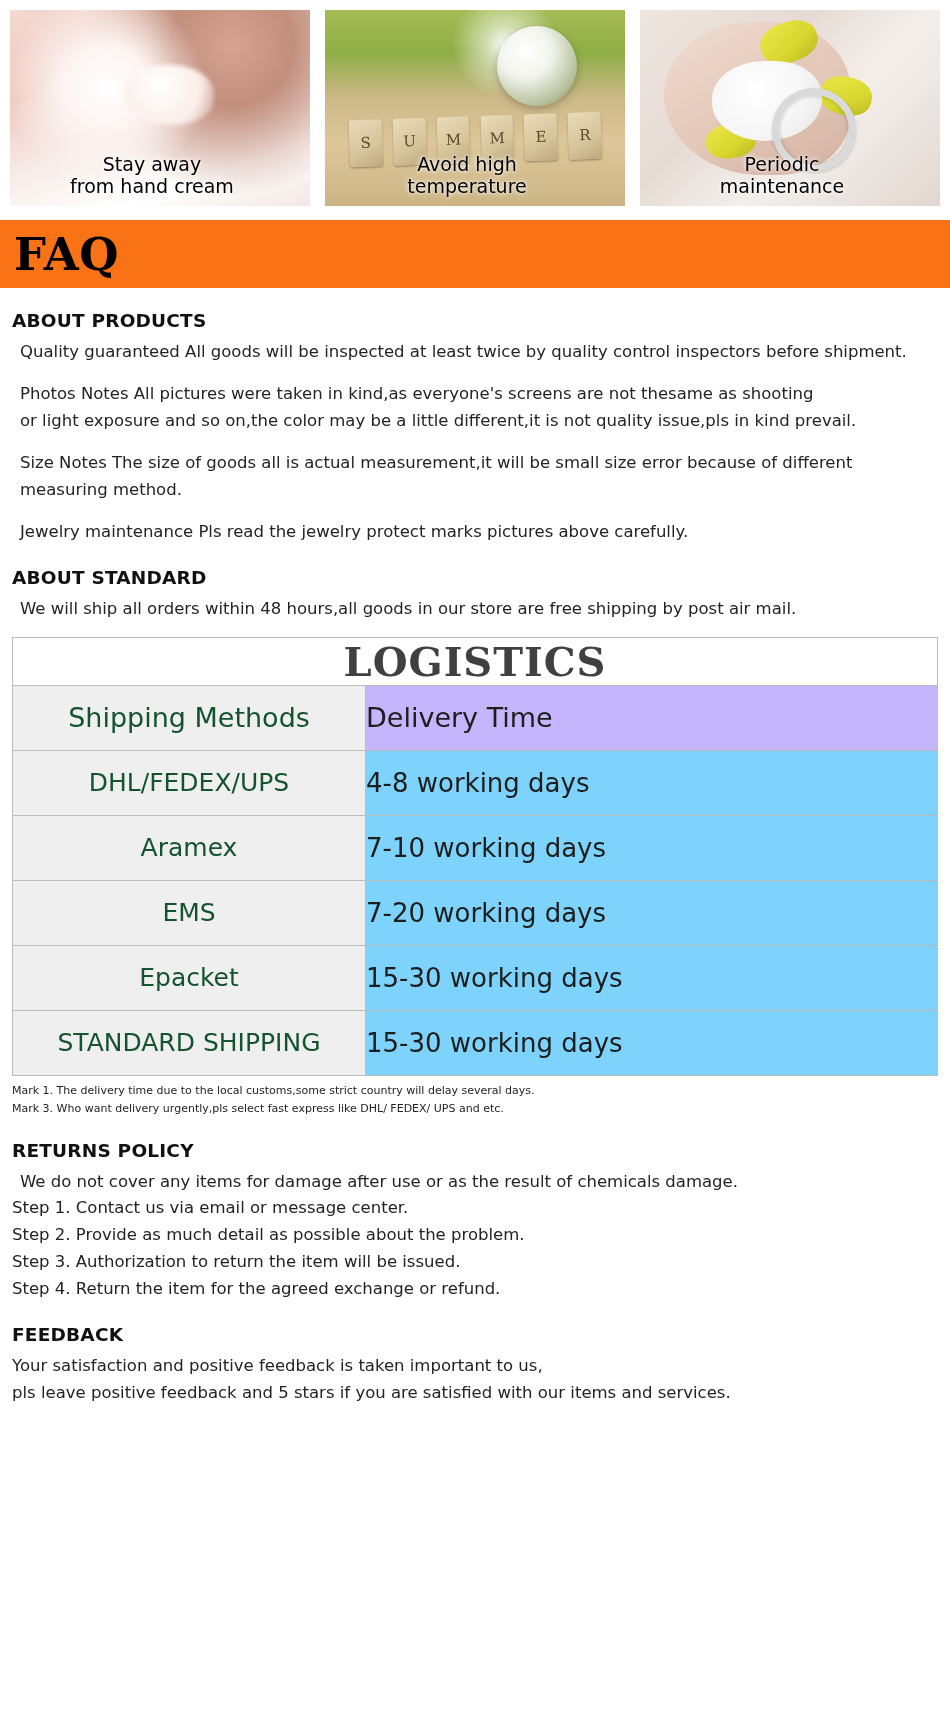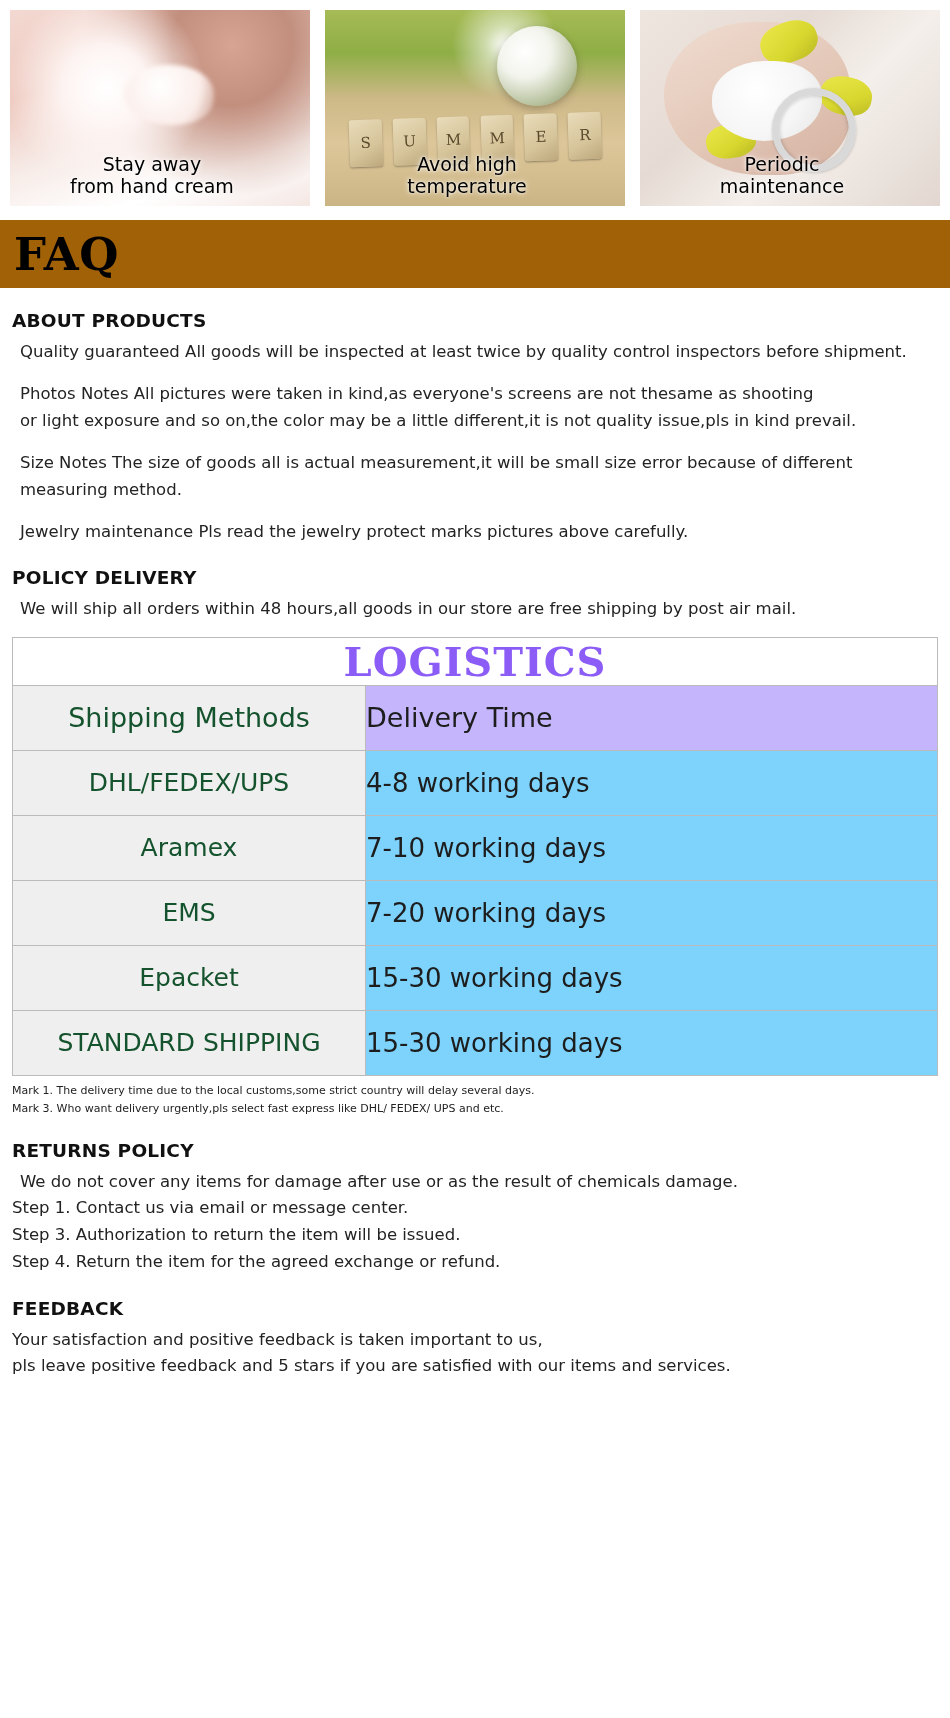--- a/index.html
+++ b/index.html
@@ -142,21 +142,21 @@
     font-size: 19px;
     line-height: 1.15;
     color: #000000;
     text-shadow: 0 0 6px rgba(255,255,255,0.95), 0 0 3px rgba(255,255,255,0.95);
     font-family: "DejaVu Sans", sans-serif;
   }
 
   
   .faq-banner {
     margin-top: 14px;
-    background: #a16207;
+    background: #f97316;
     height: 68px;
     display: flex;
     align-items: center;
     padding-left: 14px;
     box-sizing: border-box;
   }
   .faq-banner h1 {
     margin: 0;
     font-family: "DejaVu Serif", serif;
     font-weight: bold;
@@ -196,21 +196,21 @@
   }
   .logi-title-cell {
     text-align: center;
     padding: 10px 0 12px 0;
     border-bottom: 1px solid #bbbbbb;
   }
   .logi-title-cell span {
     font-family: "DejaVu Serif", serif;
     font-weight: bold;
     font-size: 40px;
-    color: #8b5cf6;
+    color: #404040;
     letter-spacing: 1px;
   }
   .logi-table td {
     border: 1px solid #bbbbbb;
     padding: 0;
   }
   .cell-method {
     width: 352px;
     background: #efefef;
     text-align: center;
@@ -309,21 +309,21 @@
   <p class="para">
     <span class="para-line">Photos Notes All pictures were taken in kind,as everyone's screens are not thesame as shooting</span>
     <span class="para-line">or light exposure and so on,the color may be a little different,it is not quality issue,pls in kind prevail.</span>
   </p>
   <p class="para">
     <span class="para-line">Size Notes The size of goods all is actual measurement,it will be small size error because of different</span>
     <span class="para-line">measuring method.</span>
   </p>
   <p class="para">Jewelry maintenance Pls read the jewelry protect marks pictures above carefully.</p>
 
-  <div class="sec-title">POLICY DELIVERY</div>
+  <div class="sec-title">ABOUT STANDARD</div>
   <p class="para tight">We will ship all orders within 48 hours,all goods in our store are free shipping by post air mail.</p>
 
   <table class="logi-table">
     <tbody>
       <tr>
         <td class="logi-title-cell" colspan="2">
           <span>LOGISTICS</span>
         </td>
       </tr>
       <tr>
@@ -354,20 +354,21 @@
   </table>
 
   <div class="mark-line">Mark 1. The delivery time due to the local customs,some strict country will delay several days.</div>
   <div class="mark-line">Mark 3. Who want delivery urgently,pls select fast express like DHL/ FEDEX/ UPS and etc.</div>
 
   <div class="sec-title">RETURNS POLICY</div>
   <p class="para tight">We do not cover any items for damage after use or as the result of chemicals damage.</p>
 
   <div>
     <span class="step-line">Step 1. Contact us via email or message center.</span>
+    <span class="step-line">Step 2. Provide as much detail as possible about the problem.</span>
     <span class="step-line">Step 3. Authorization to return the item will be issued.</span>
     <span class="step-line">Step 4. Return the item for the agreed exchange or refund.</span>
   </div>
 
   <div class="sec-title">FEEDBACK</div>
   <div>
     <span class="step-line">Your satisfaction and positive feedback is taken important to us,</span>
     <span class="step-line">pls leave positive feedback and 5 stars if you are satisfied with our items and services.</span>
   </div>
 

